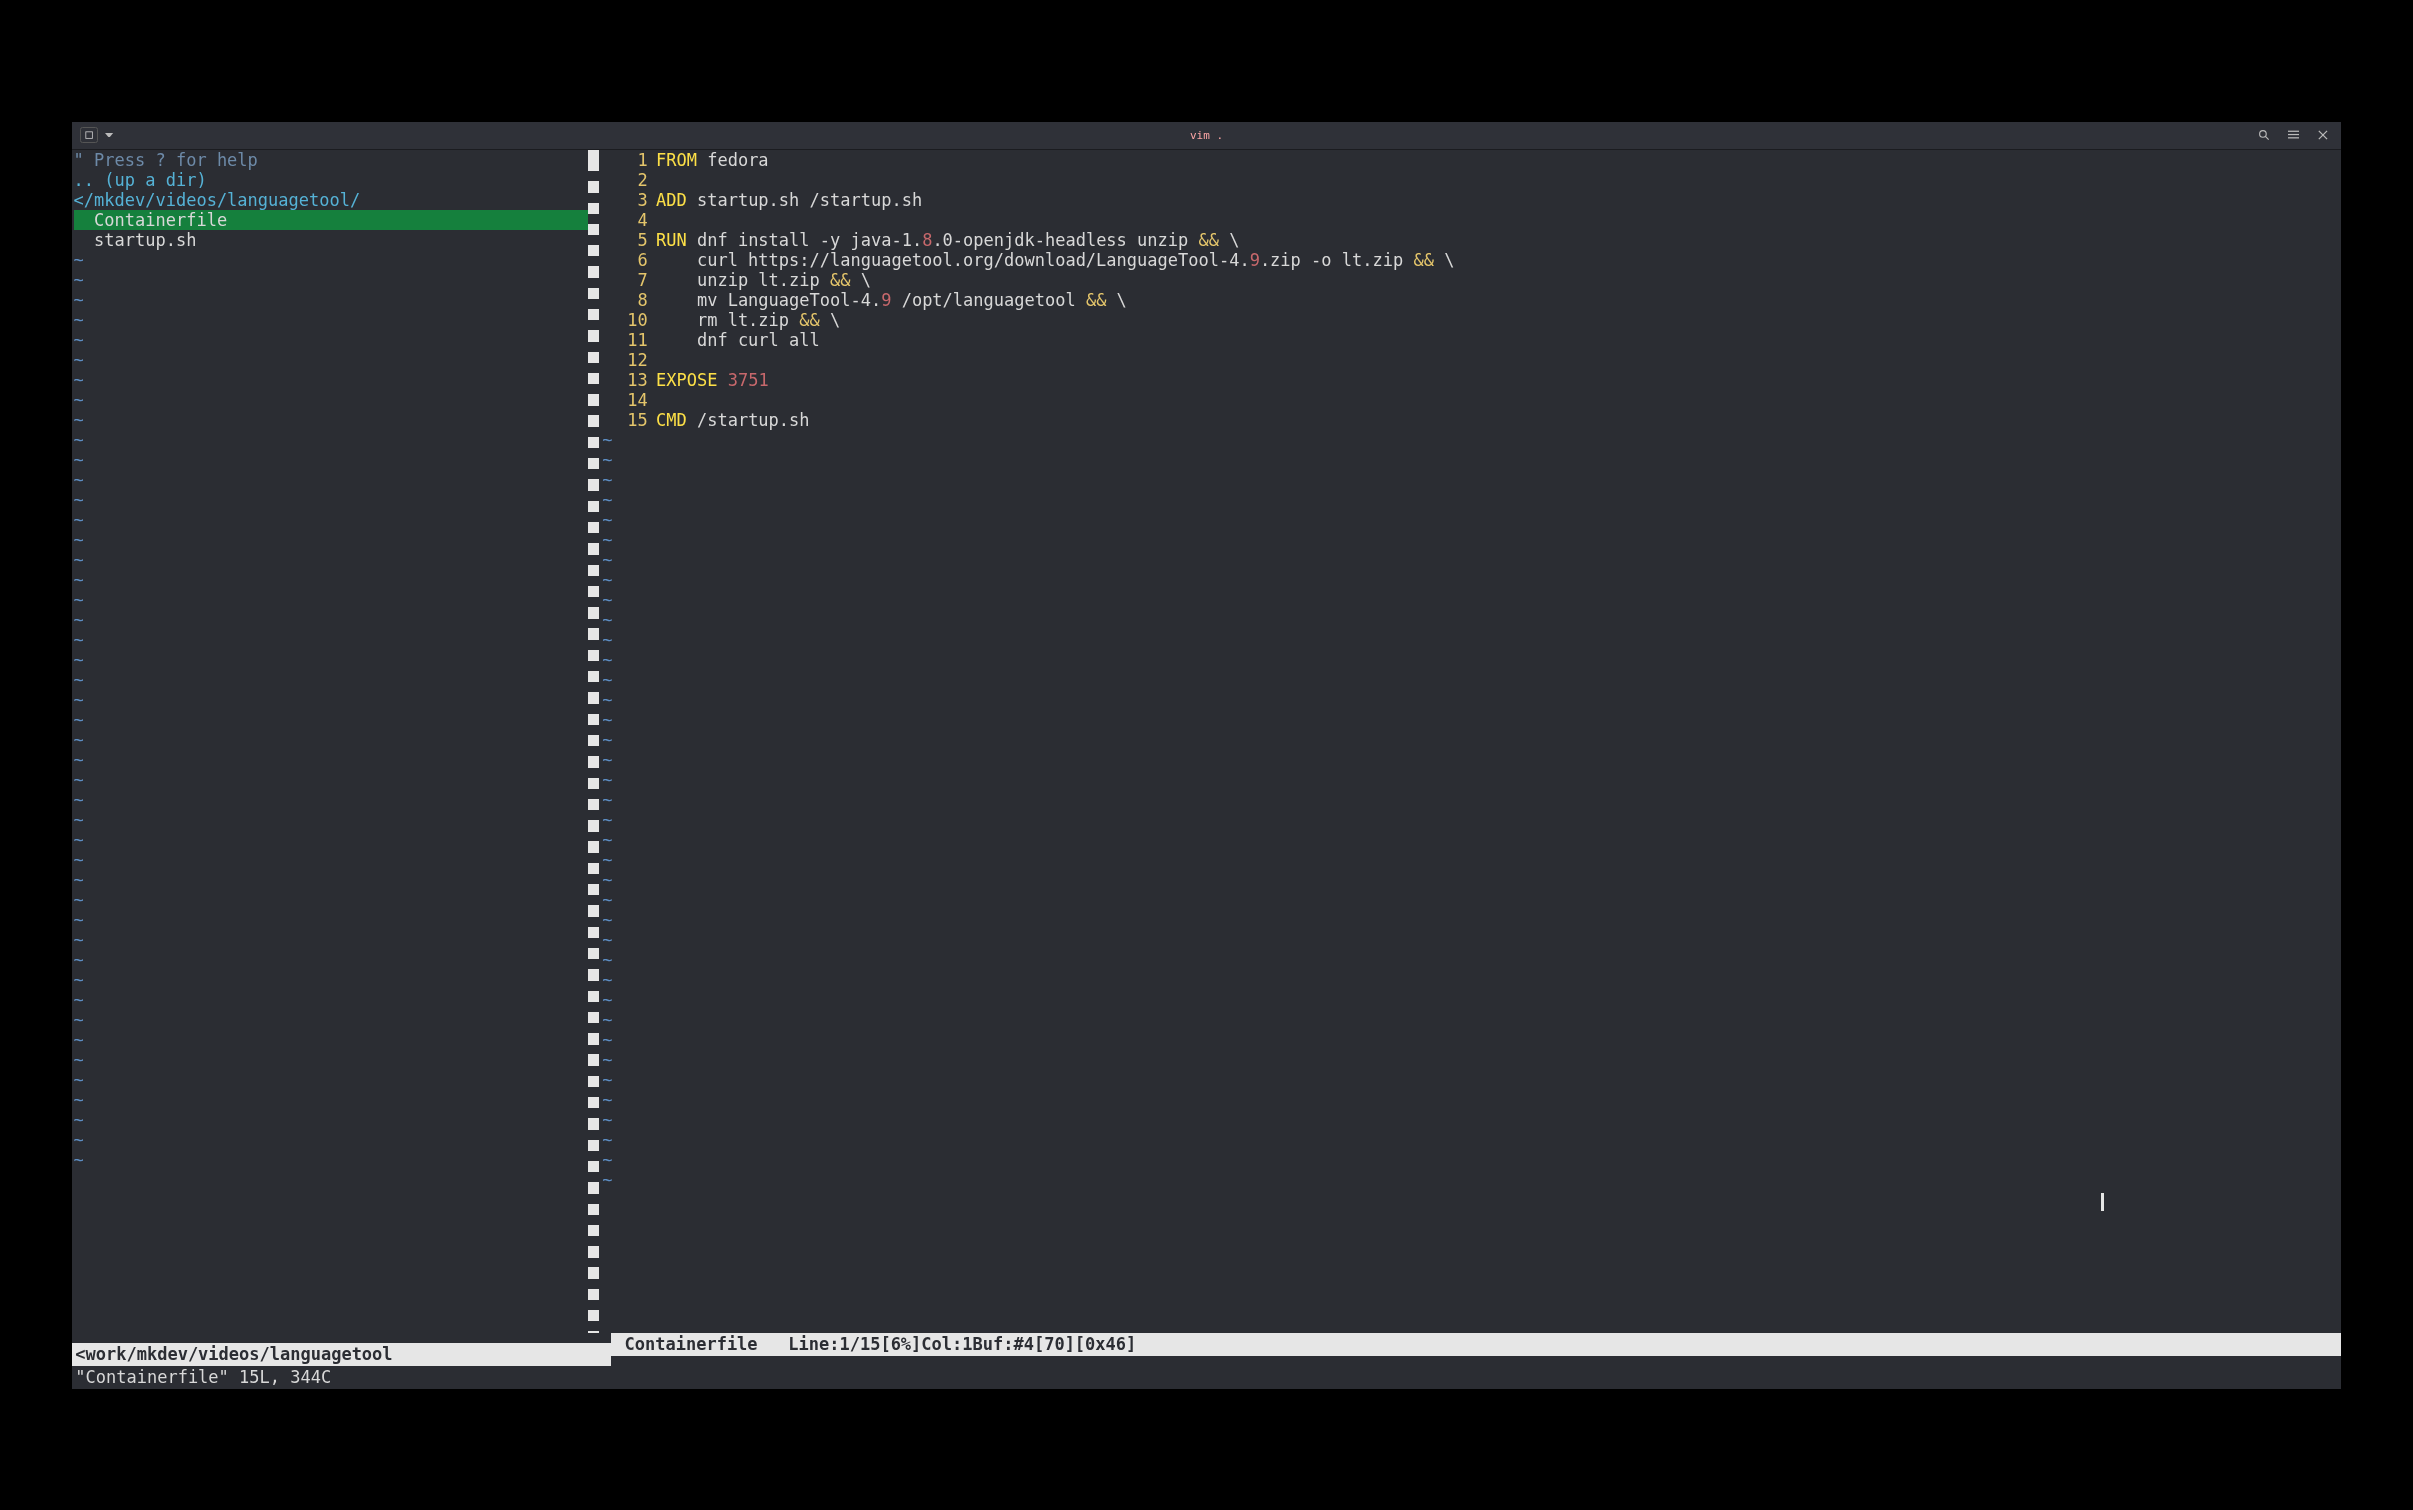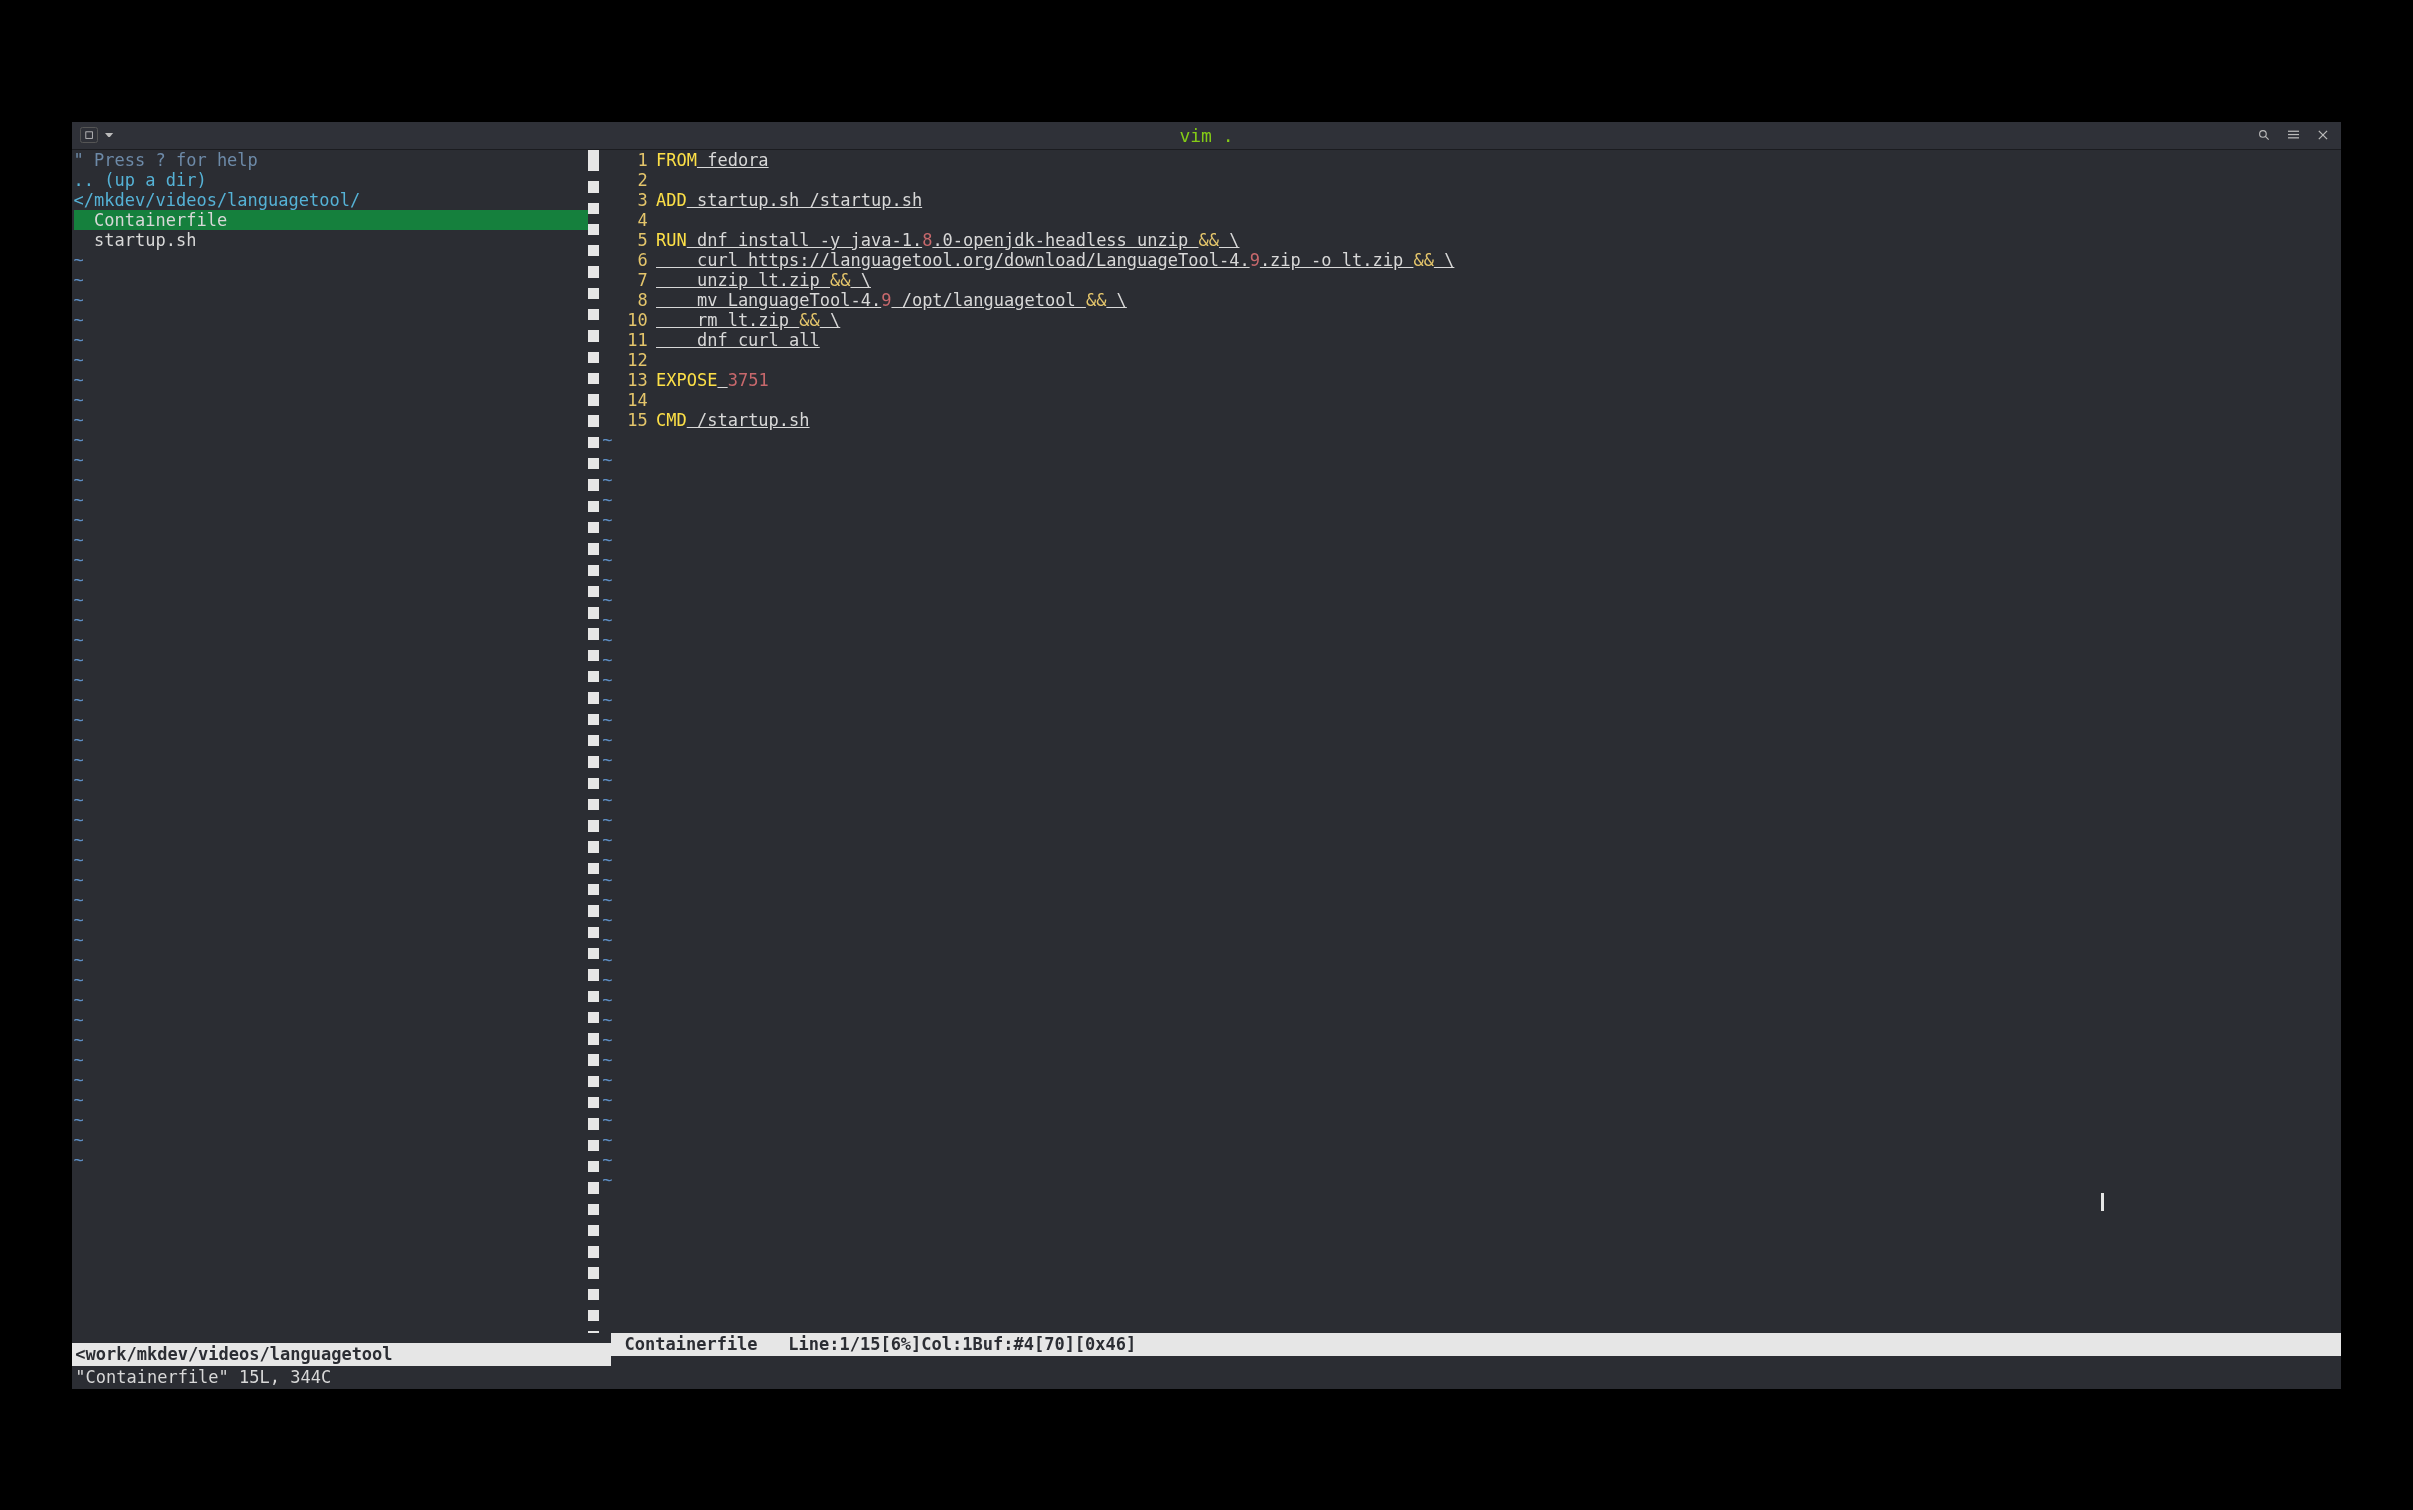--- a/index.html
+++ b/index.html
@@ -42,22 +42,22 @@
     border: 0.8px solid #555;
     border-radius: 2.5px;
     display: flex; align-items: center; justify-content: center;
     color: #ccc;
     font-size: 10.7px;
   }
   .titlebar-center {
     position: absolute;
     left: 50%;
     transform: translateX(-50%);
-    color: #84cc16;
-    font-size: 18px;
+    color: #fca5a5;
+    font-size: 11px;
   }
   .titlebar-right {
     margin-left: auto;
     display: flex;
     align-items: center;
     gap: 16.4px;
     padding-right: 11.5px;
     color: #bbb;
   }
   .ico { width: 13px; height:13px; display:inline-flex; align-items:center; justify-content:center; }
@@ -106,21 +106,21 @@
     flex: 1;
     background: #2b2d33;
     position: relative;
     overflow: hidden;
   }
   .gutter-col { display:inline-block; width:57px; text-align:right; color:#e4c56b; padding-right:8.2px;}
   .code-line { white-space: pre; font-weight:500; }
   .kw { color: #fde047; }
   .num { color: #c7686c; }
   .op { color: #e4c56b; }
-  .txt { color: #d8d8d8; text-decoration: underline; }
+  .txt { color: #d8d8d8; }
 
   .editor-tildes .tilde { padding-left: 3.3px; }
 
   .cursor-point {
     position: absolute;
     width: 2.5px; height: 18px;
     background: #e6e6e6;
   }
 
   

